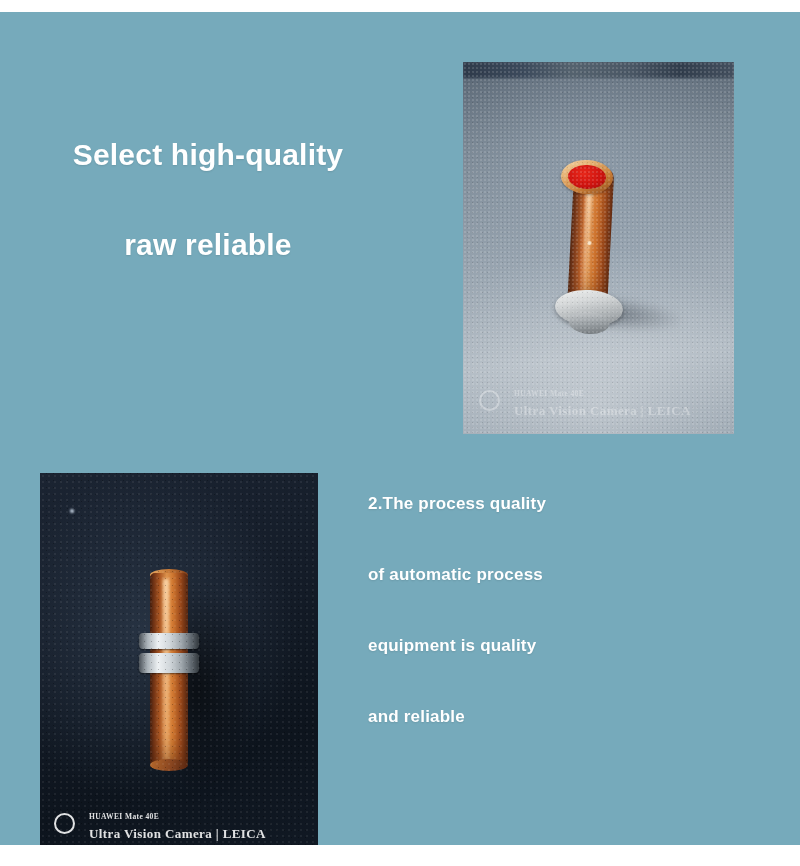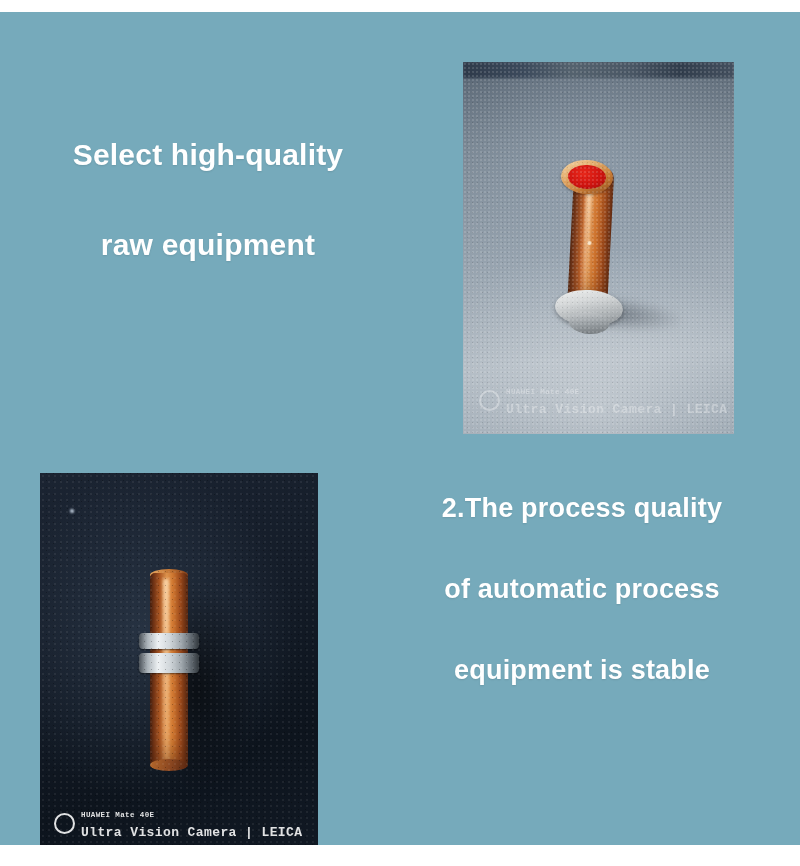--- a/index.html
+++ b/index.html
@@ -49,25 +49,25 @@
   #caption-top {
     left: 18px;
     top: 128px;
     width: 380px;
     text-align: center;
     font-size: 30px;
   }
   #caption-top .line + .line { margin-top: 60px; }
 
   #caption-bottom {
-    left: 392px;
+    left: 368px;
     top: 495px;
     width: 380px;
-    text-align: center;
-    font-size: 27px;
+    text-align: left;
+    font-size: 17px;
   }
   #caption-bottom .line + .line { margin-top: 54px; }
 
   
   .photo {
     position: absolute;
     overflow: hidden;
   }
 
   
@@ -246,23 +246,23 @@
     box-shadow: 0 1px 2px rgba(0,0,0,0.55);
   }
   #photo-welding .ring-a { top: 160px; height: 16px; }
   #photo-welding .ring-b { top: 180px; height: 20px; }
 
   
   .watermark {
     position: absolute;
     display: flex;
     align-items: center;
-    gap: 6px;
+    gap: 14px;
     color: rgba(255,255,255,0.92);
-    font-family: Liberation Mono, monospace;
+    font-family: Liberation Serif, serif;
     letter-spacing: 0.4px;
   }
   .watermark .ring-icon {
     width: 17px;
     height: 17px;
     border-radius: 50%;
     border: 2.5px solid rgba(255,255,255,0.92);
     flex: 0 0 auto;
   }
   .watermark .wm-lines { line-height: 1.22; }
@@ -282,21 +282,21 @@
 </style>
 </head>
 <body>
 
 <div class="page">
 
   <section class="panel" id="panel-top">
 
     <div class="caption" id="caption-top">
       <span class="line">Select high-quality</span>
-      <span class="line">raw equipment</span>
+      <span class="line">raw reliable</span>
     </div>
 
     <figure class="photo" id="photo-raw-material">
       <div class="top-bar"></div>
       <div class="shadow"></div>
 
       <div class="tube">
         <div class="tube-gloss"></div>
         <div class="tube-speck"></div>
       </div>
@@ -343,18 +343,19 @@
         <span class="wm-lines">
           <span class="wm-model">HUAWEI Mate 40E</span><br>
           <span class="wm-sub">Ultra Vision Camera | LEICA</span>
         </span>
       </figcaption>
     </figure>
 
     <div class="caption" id="caption-bottom" style="top:57px;">
       <span class="line">2.The process quality</span>
       <span class="line">of automatic process</span>
-      <span class="line">equipment is stable</span>
+      <span class="line">equipment is quality</span>
+      <span class="line">and reliable</span>
     </div>
 
   </section>
 
 </div>
 
 </body></html>

